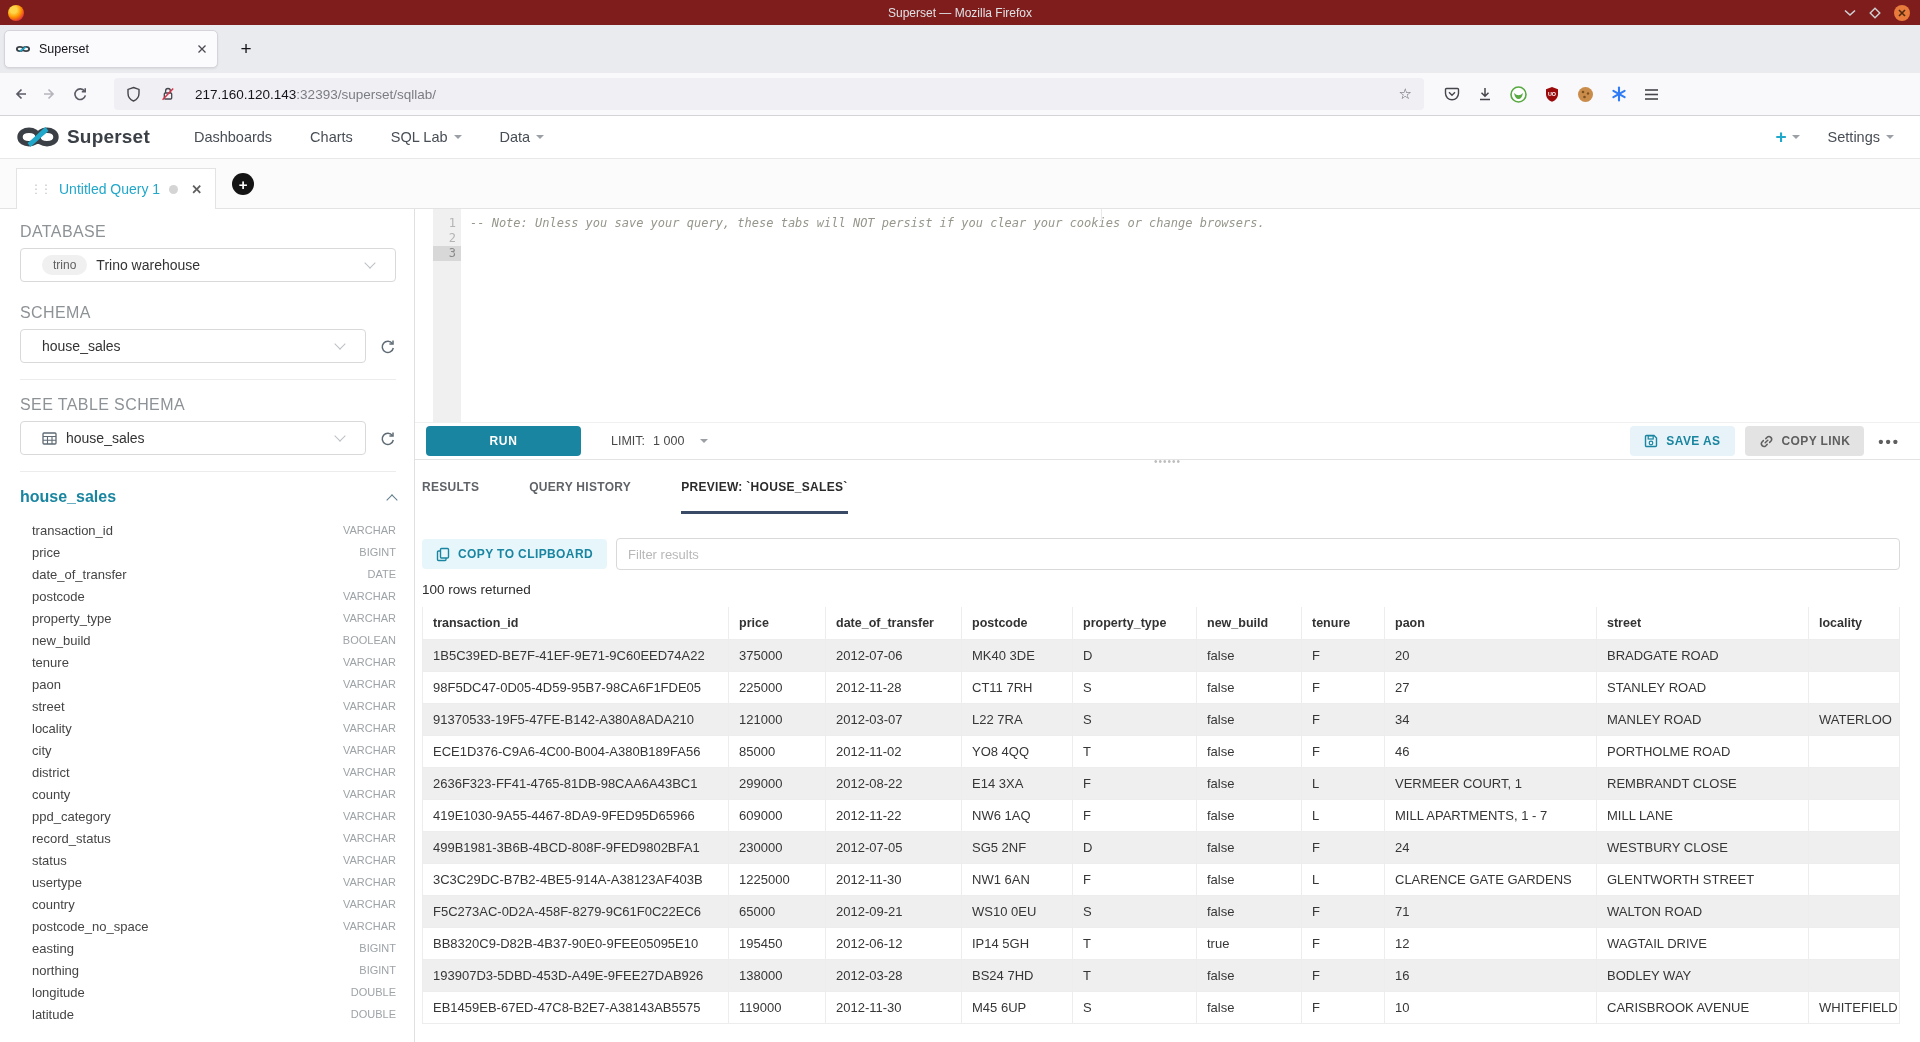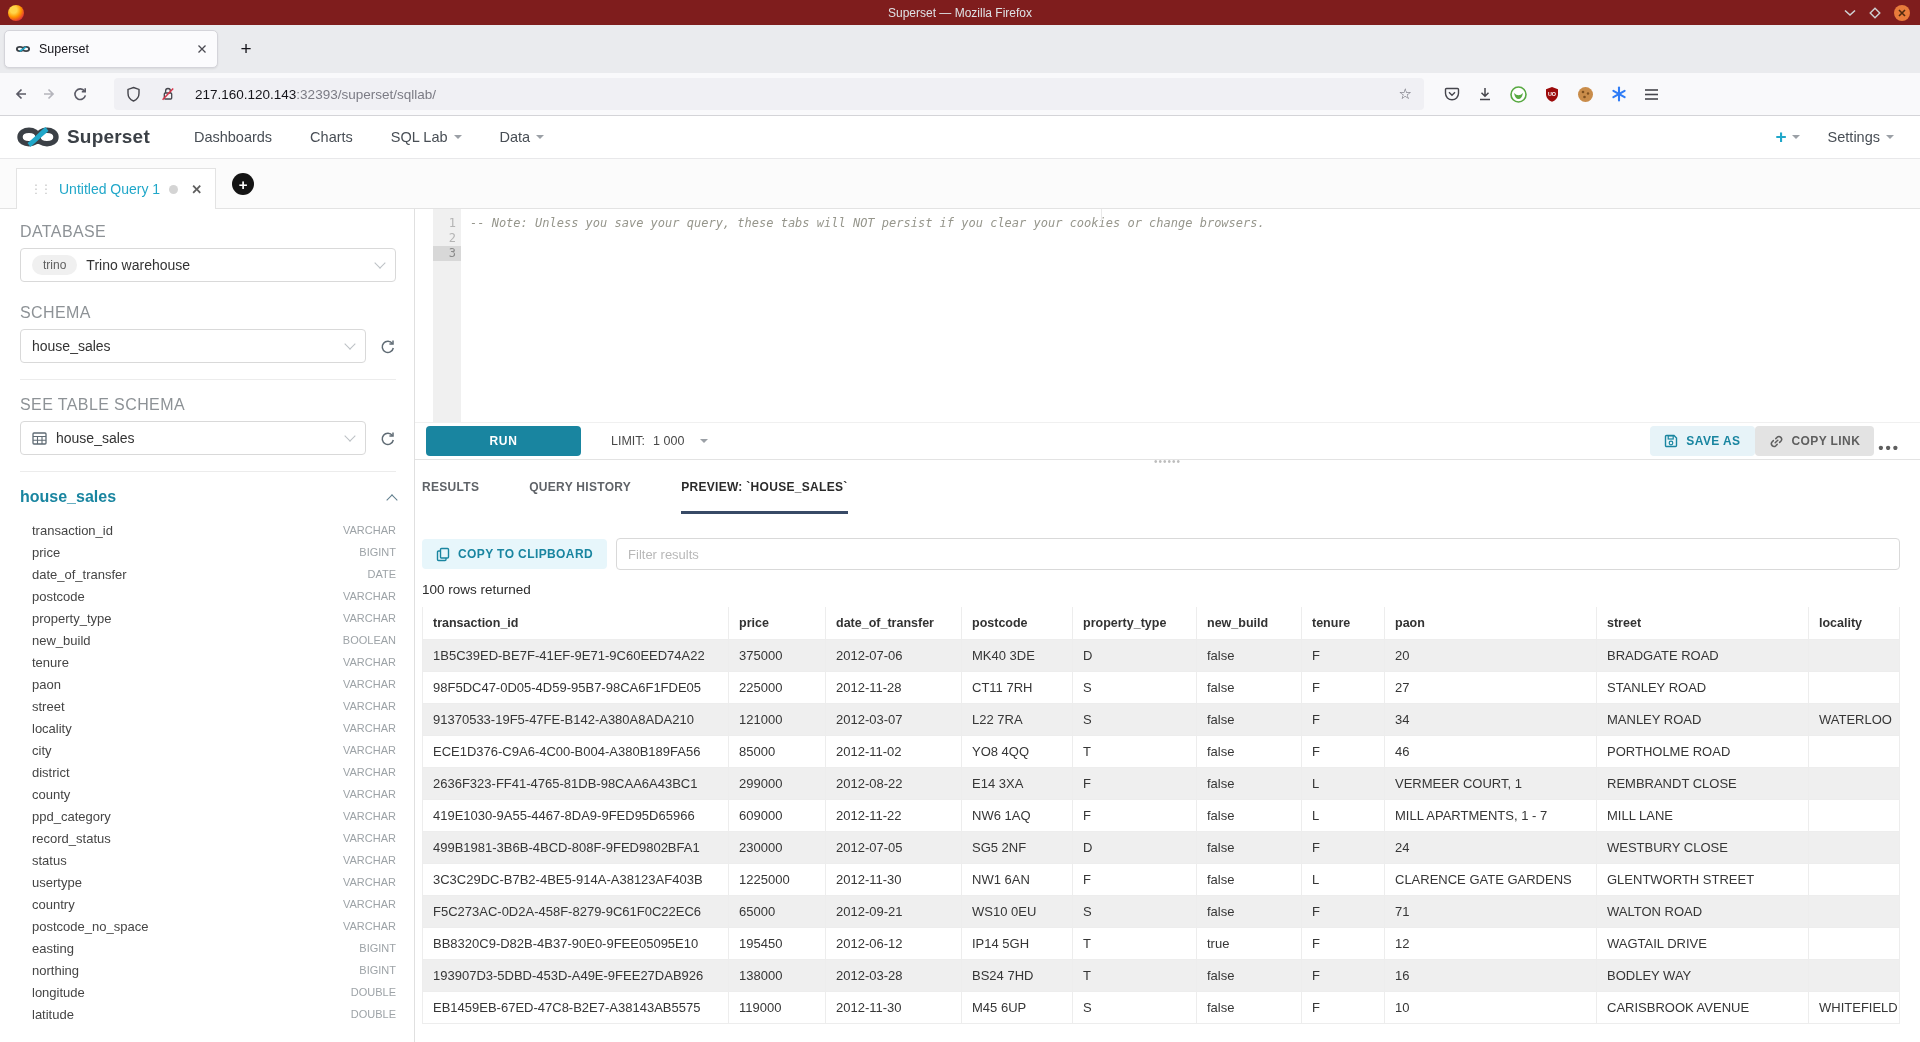--- a/index.html
+++ b/index.html
@@ -50,21 +50,21 @@
   .qtab-add { width:22px; height:22px; border-radius:50%; background:#141414; color:#fff; display:flex; align-items:center;
               justify-content:center; font-size:15px; font-weight:bold; margin:0 0 13px 16px; }
   .drag-dots { color:#c4c4c4; font-size:12px; letter-spacing:-2px; }
 
   
   .main { display:flex; height:833px; }
   .sidebar { width:423px; border-right:1px solid #e0e0e0; padding:14px 18px 0 20px; }
   .fld-label { font-size:16px; color:#8d9296; letter-spacing:.4px; margin-bottom:7px; }
   .sel-row { display:flex; align-items:center; gap:13px; }
   .select { flex:1; height:34px; border:1px solid #d9d9d9; border-radius:4px; background:#fff;
-            display:flex; align-items:center; padding:0 11px; gap:9px; }
+            display:flex; align-items:center; padding:0 21px; gap:9px; }
   .pill { background:#f0f0f0; border-radius:12px; padding:3px 11px; font-size:12px; color:#5f5f5f; }
   .sel-value { font-size:14px; color:#333; }
   .chev { width:8px; height:8px; border-right:1.6px solid #bcc1c5; border-bottom:1.6px solid #bcc1c5;
           transform:rotate(45deg); margin-left:auto; margin-top:-4px; }
   .chev-up { width:8px; height:8px; border-right:1.8px solid #5f7d8c; border-bottom:1.8px solid #5f7d8c;
              transform:rotate(-135deg); margin-left:auto; margin-top:6px; }
   .divider { border-top:1px solid #ececec; margin:16px 0; } .spacer22 { height:22px; }
   .tbl-head { display:flex; align-items:center; margin-top:4px; }
   .tbl-name { font-size:16px; font-weight:bold; color:#1985a0; }
   .cols { margin-top:13px; }
@@ -84,21 +84,21 @@
   .ln-comment { color:#96968c; font-style:italic; }
   .ln-code { font-weight:bold; }
   .cursor { display:inline-block; width:1.5px; height:12px; background:#000; vertical-align:-2px; }
   .ruler { position:absolute; top:0; bottom:0; left:640px; width:1px; background:#e9e9e9; }
 
   .ed-toolbar { height:36px; display:flex; align-items:center; padding:0 20px 0 11px; }
   .run-btn { width:155px; height:30px; background:#1985a0; color:#fff; font-size:12px; font-weight:bold;
              letter-spacing:.6px; border:none; border-radius:4px; }
   .limit { margin-left:30px; display:flex; align-items:center; gap:8px; font-size:12.5px; color:#484848; }
   .limit .caret-dn { margin-left:8px; }
-  .ed-right { margin-left:auto; display:flex; align-items:flex-end; }
+  .ed-right { margin-left:auto; display:flex; align-items:center; gap:10px; }
   .btn-light { height:30px; border:none; border-radius:4px; padding:0 14px; display:flex; align-items:center; gap:8px;
                font-size:12px; font-weight:bold; letter-spacing:.4px; }
   .btn-saveas { background:#e7f3f8; color:#1985a0; }
   .btn-copylink { background:#e3e3e3; color:#5f5f5f; }
   .more-dots { color:#5f5f5f; font-size:15px; font-weight:bold; letter-spacing:2px; margin-left:4px; }
 
   
   .south { flex:1; border-top:1px solid #e3e3e3; position:relative; padding:0 20px 0 7px; overflow:hidden; }
   .handle { position:absolute; top:-4px; left:50%; transform:translateX(-50%); background:#fff; padding:0 4px;
             color:#bdbdbd; font-size:10px; letter-spacing:1px; line-height:4px; text-align:center; }

